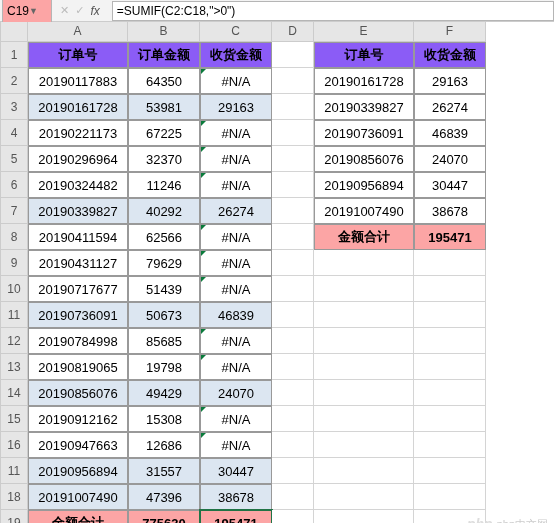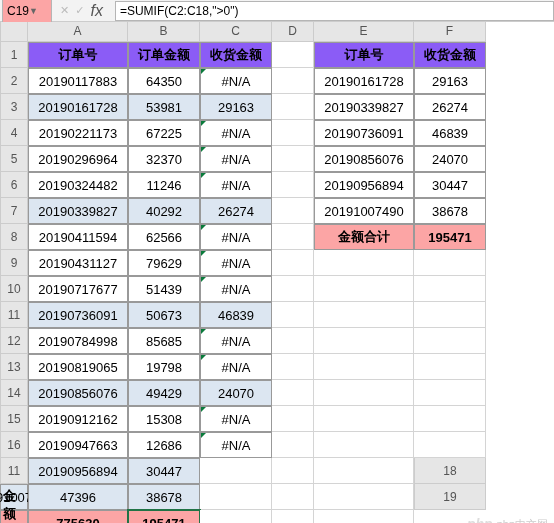--- a/index.html
+++ b/index.html
@@ -3,21 +3,21 @@
 <meta charset="utf-8">
 <style>
 * { box-sizing: border-box; margin: 0; padding: 0; }
 body { font-family: "Microsoft YaHei", Arial, sans-serif; font-size: 12px; background: #fff; width: 554px; }
 .toolbar { display: flex; align-items: center; height: 22px; border-bottom: 1px solid #ccc; background: #f3f3f3; }
 .name-box { width: 50px; height: 20px; border: 1px solid #b5b5b5; background: #fca5a5; padding: 16px 4px; display: flex; align-items: center; margin-left: 2px; }
 .name-box span { flex: 1; }
 .name-box .dd { color: #666; font-size: 9px; }
 .fx-sep { display: flex; align-items: center; gap: 6px; margin: 0 8px; color: #b5b5b5; }
 .fx-sep .btn { color: #bbb; font-size: 11px; }
-.fx-label { font-style: italic; color: #555; font-size: 16px; margin-right: 4px; }
+.fx-label { font-style: italic; color: #555; font-size: 12px; margin-right: 4px; }
 .formula-bar { flex: 1; height: 20px; border: 1px solid #b5b5b5; background: #fff; padding: 0 4px; display: flex; align-items: center; }
 .grid { display: grid; grid-template-columns: 28px 100px 72px 72px 42px 100px 72px; }
 .hdr { background: #e6e6e6; border: 1px solid #ccc; border-left: none; border-top: none; text-align: center; height: 20px; line-height: 19px; color: #555; }
 .hdr:first-child { border-left: 1px solid #ccc; }
 .rowhdr { background: #e6e6e6; border: 1px solid #ccc; border-top: none; text-align: center; color: #555; display: flex; align-items: center; justify-content: center; }
 .cell { border-right: 1px solid #d4d4d4; border-bottom: 1px solid #d4d4d4; height: 26px; display: flex; align-items: center; justify-content: center; padding: 0 2px; background: #fff; font-size: 13px; }
 .th { background: #8b5cf6; font-weight: bold; border: 1px solid #999; }
 .td { border: 1px solid #999; background: #fff; }
 .td-blue { background: #dce6f1; }
 .sum { background: #fca5a5; font-weight: bold; }
@@ -163,20 +163,21 @@
       <div class="empty"></div>
       <div class="rowhdr">16</div>
       <div class="cell td">20190947663</div>
       <div class="cell td">12686</div>
       <div class="cell td marker">#N/A</div>
       <div class="empty"></div>
       <div class="empty"></div>
       <div class="empty"></div>
       <div class="rowhdr">11</div>
       <div class="cell td td-blue">20190956894</div>
+      <div class="cell td td-blue">31557</div>
       <div class="cell td td-blue">30447</div>
       <div class="empty"></div>
       <div class="empty"></div>
       <div class="empty"></div>
       <div class="rowhdr">18</div>
       <div class="cell td td-blue">20191007490</div>
       <div class="cell td td-blue">47396</div>
       <div class="cell td td-blue">38678</div>
       <div class="empty"></div>
       <div class="empty"></div>

